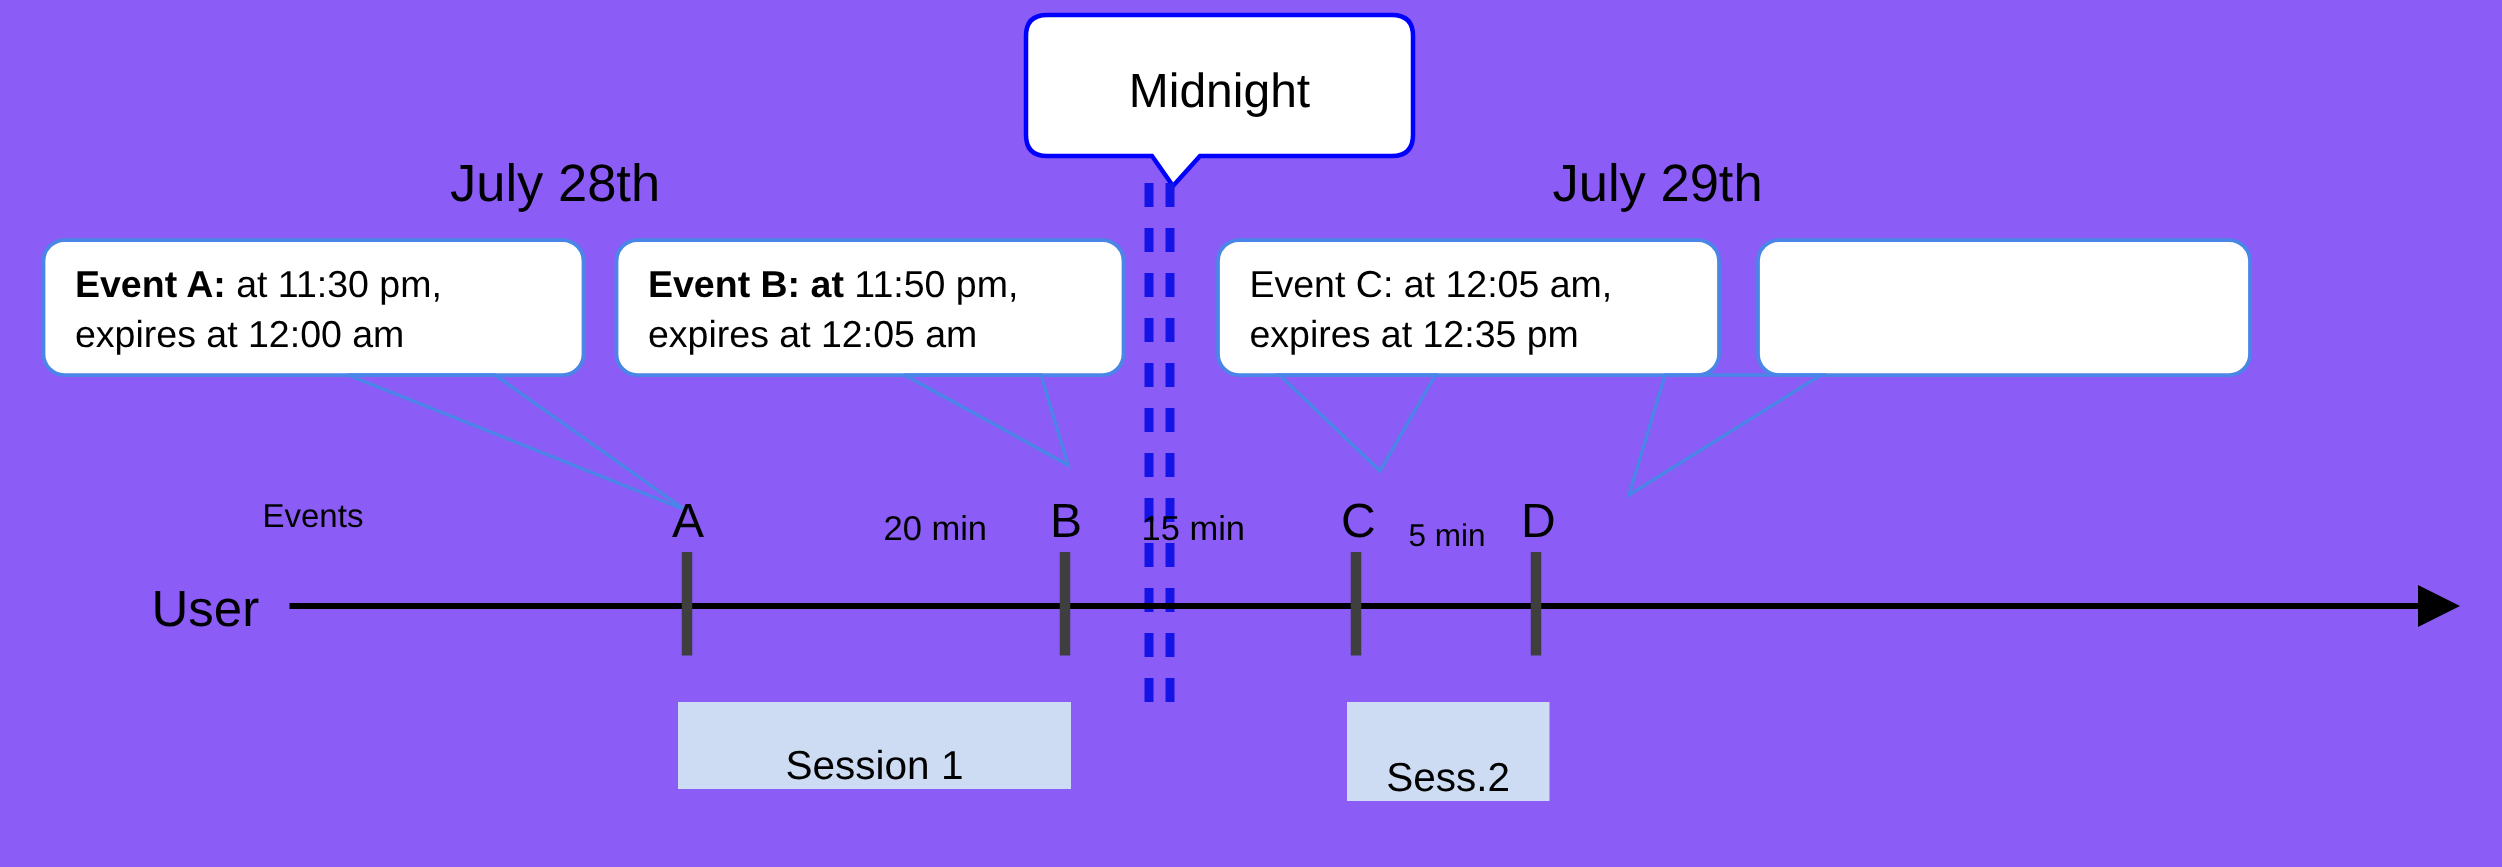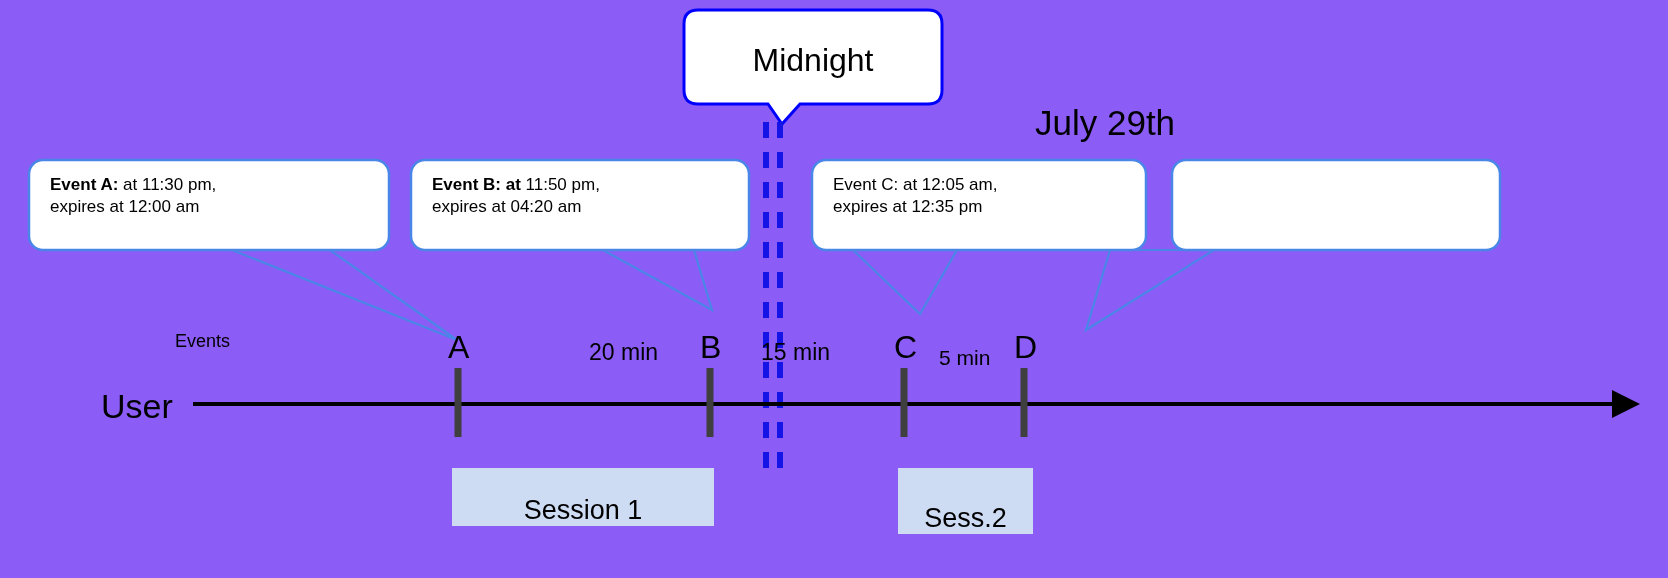--- a/index.html
+++ b/index.html
@@ -29,34 +29,34 @@
     white-space: pre;
     line-height: 1.22;
   }
   
   .date-label {
     font-size: 35px;
     letter-spacing: 0px;
   }
   
   .callout-text {
-    font-size: 17px;
+    font-size: 25px;
     line-height: 1.32;
     white-space: normal;
   }
   
   .midnight-text {
     font-size: 32px;
   }
   
   .axis-user {
     font-size: 34px;
   }
   .axis-events {
-    font-size: 18px;
+    font-size: 22px;
   }
   .evt-letter {
     font-size: 32px;
   }
   .gap-label {
     font-size: 23px;
   }
   .gap-label.small {
     font-size: 21px;
   }
@@ -107,30 +107,31 @@
     <g>
       <line x1="458" y1="368" x2="458" y2="437" stroke="#3f3f3f" stroke-width="7"></line>
       <line x1="710" y1="368" x2="710" y2="437" stroke="#3f3f3f" stroke-width="7"></line>
       <line x1="904" y1="368" x2="904" y2="437" stroke="#3f3f3f" stroke-width="7"></line>
       <line x1="1024" y1="368" x2="1024" y2="437" stroke="#3f3f3f" stroke-width="7"></line>
     </g>
   </svg>
 
   <div class="txt midnight-text" style="left:703px; top:41px; width:220px; text-align:center;">Midnight</div>
 
+  <div class="txt date-label" style="left:300px; top:102px;">July 28th</div>
   <div class="txt date-label" style="left:1035px; top:102px;">July 29th</div>
 
   <div class="txt callout-text" style="left:50px; top:174px; width:325px;">
     <span style="font-weight:bold;">Event A:</span><span> at 11:30 pm,</span><br>
     <span>expires at 12:00 am</span>
   </div>
 
   <div class="txt callout-text" style="left:432px; top:174px; width:310px;">
     <span style="font-weight:bold;">Event B: at</span><span> 11:50 pm,</span><br>
-    <span>expires at 04:20 am</span>
+    <span>expires at 12:05 am</span>
   </div>
 
   <div class="txt callout-text" style="left:833px; top:174px; width:305px;">
     <span style="font-weight:normal;">Event C:</span><span> at 12:05 am,</span><br>
     <span>expires at 12:35 pm</span>
   </div>
 
 
   <div class="txt axis-events" style="left:175px; top:331px;">Events</div>
   <div class="txt axis-user" style="left:101px; top:386px;">User</div>

